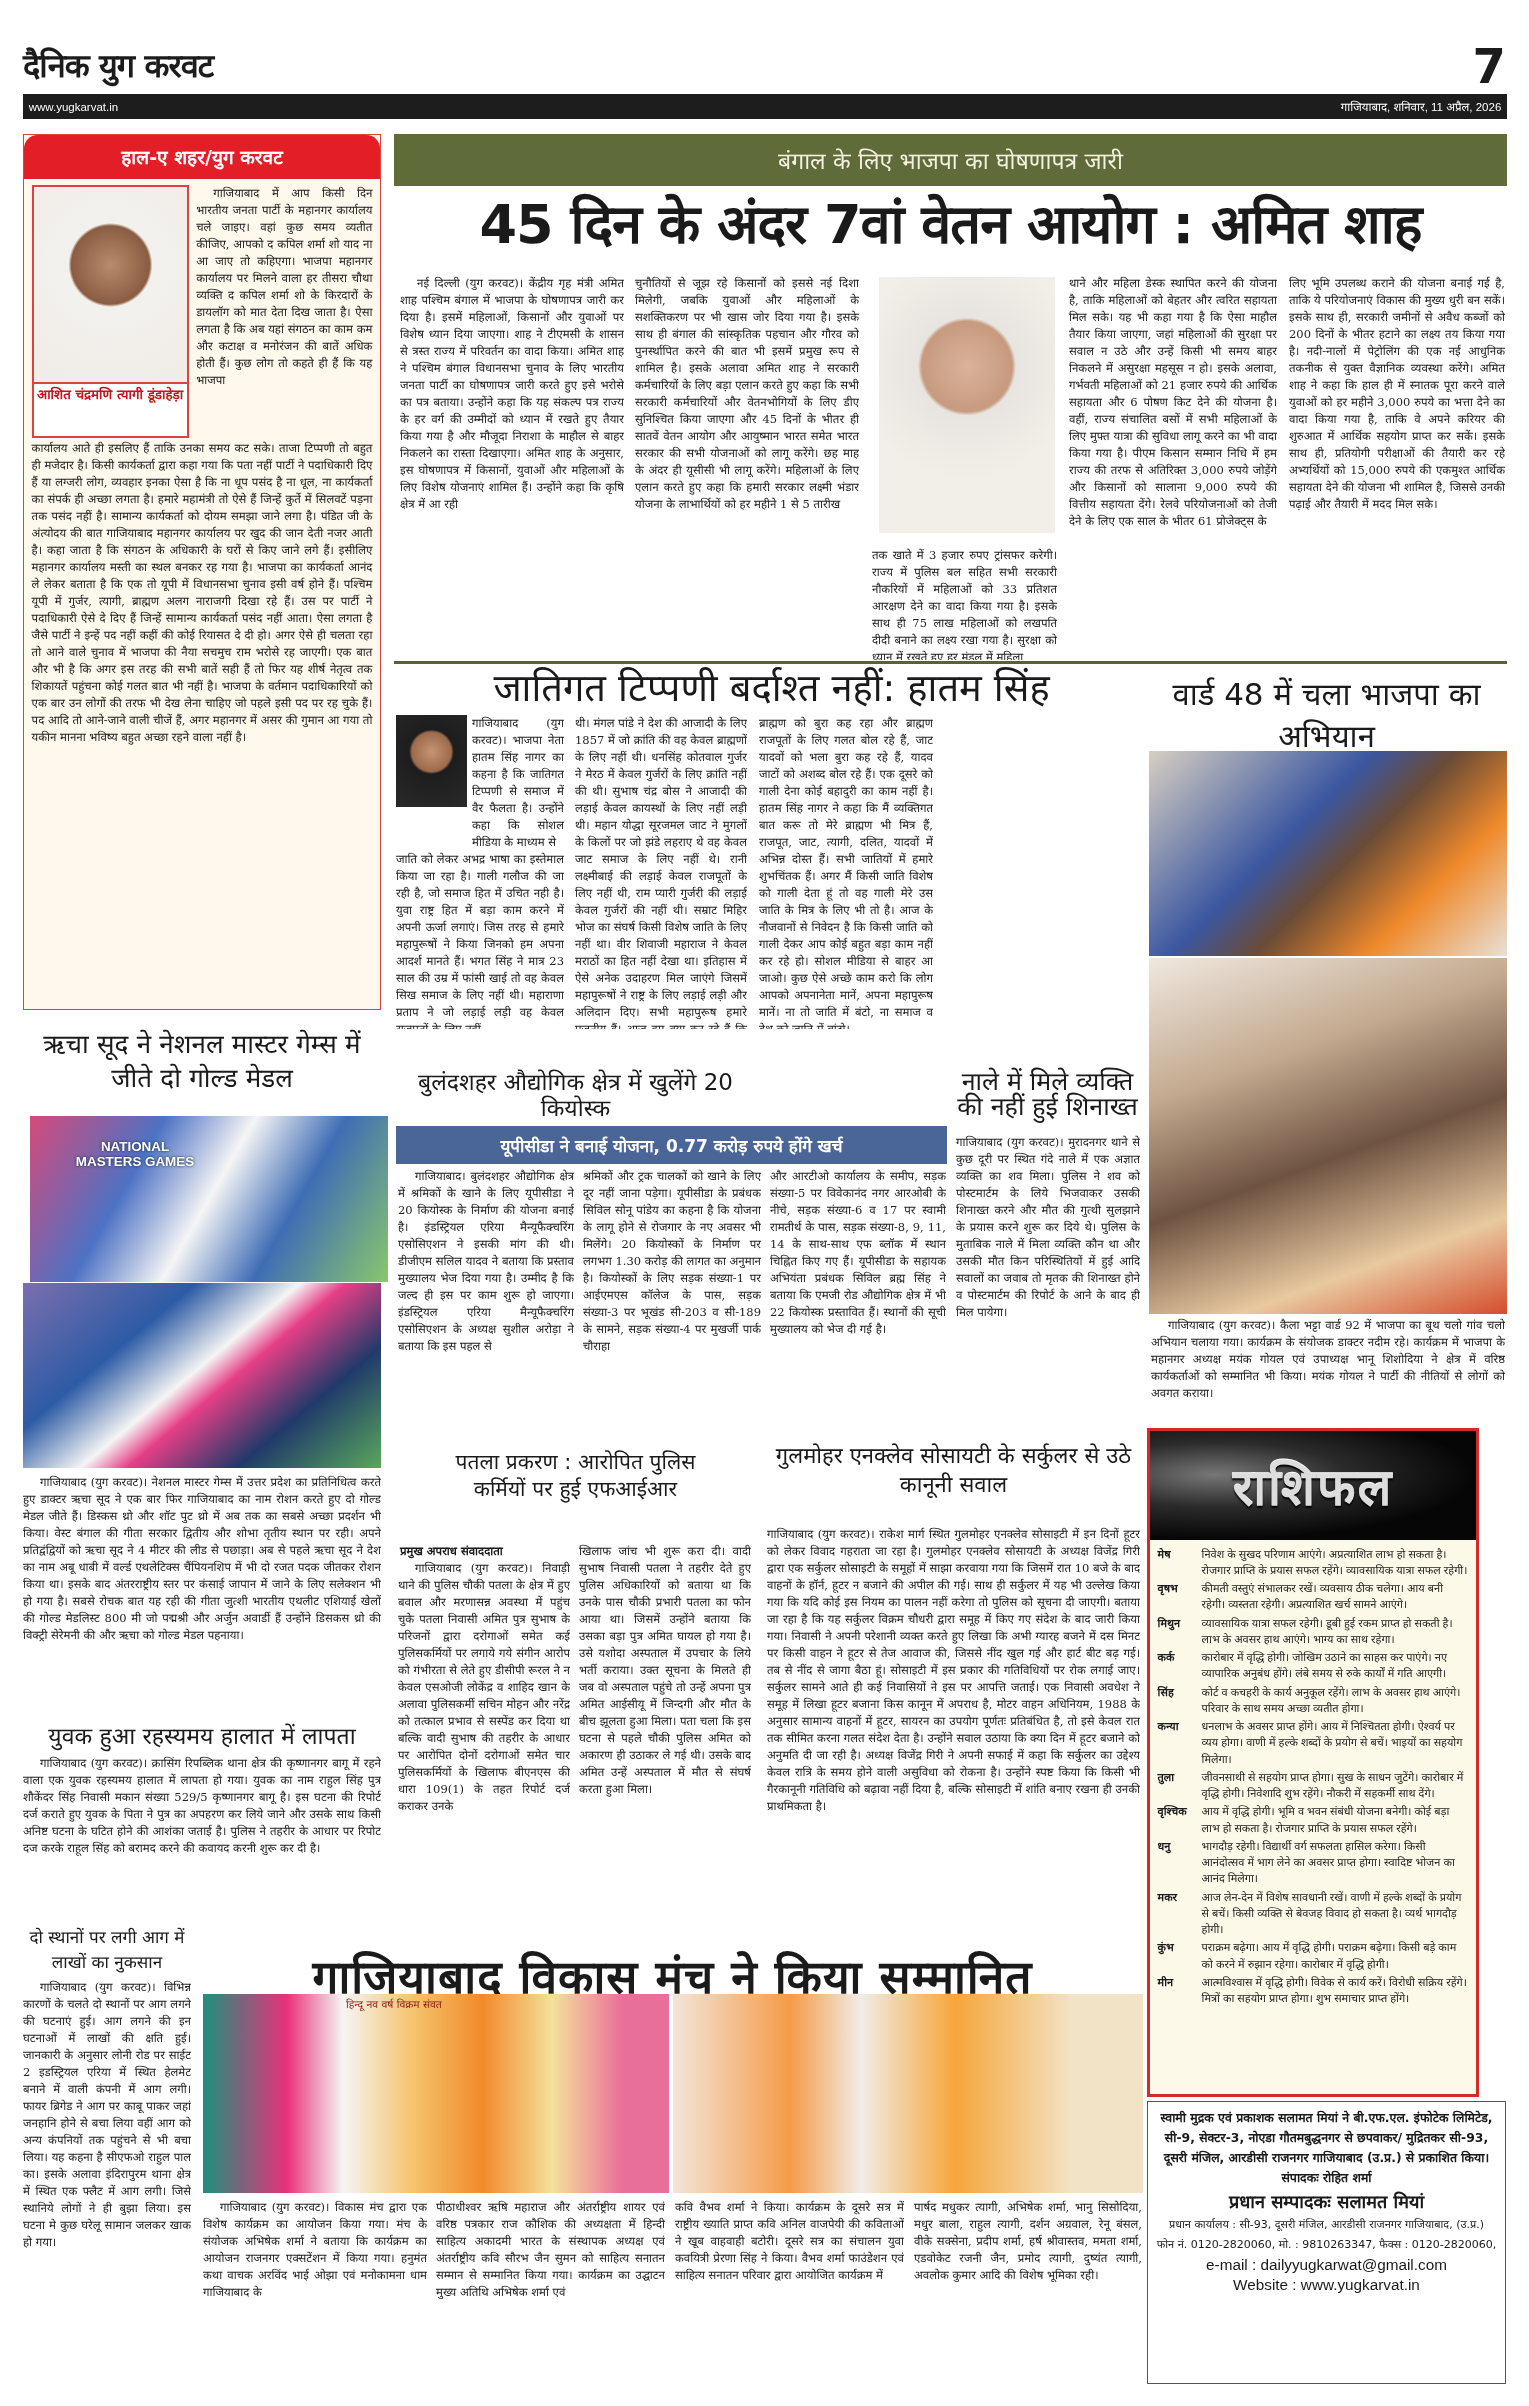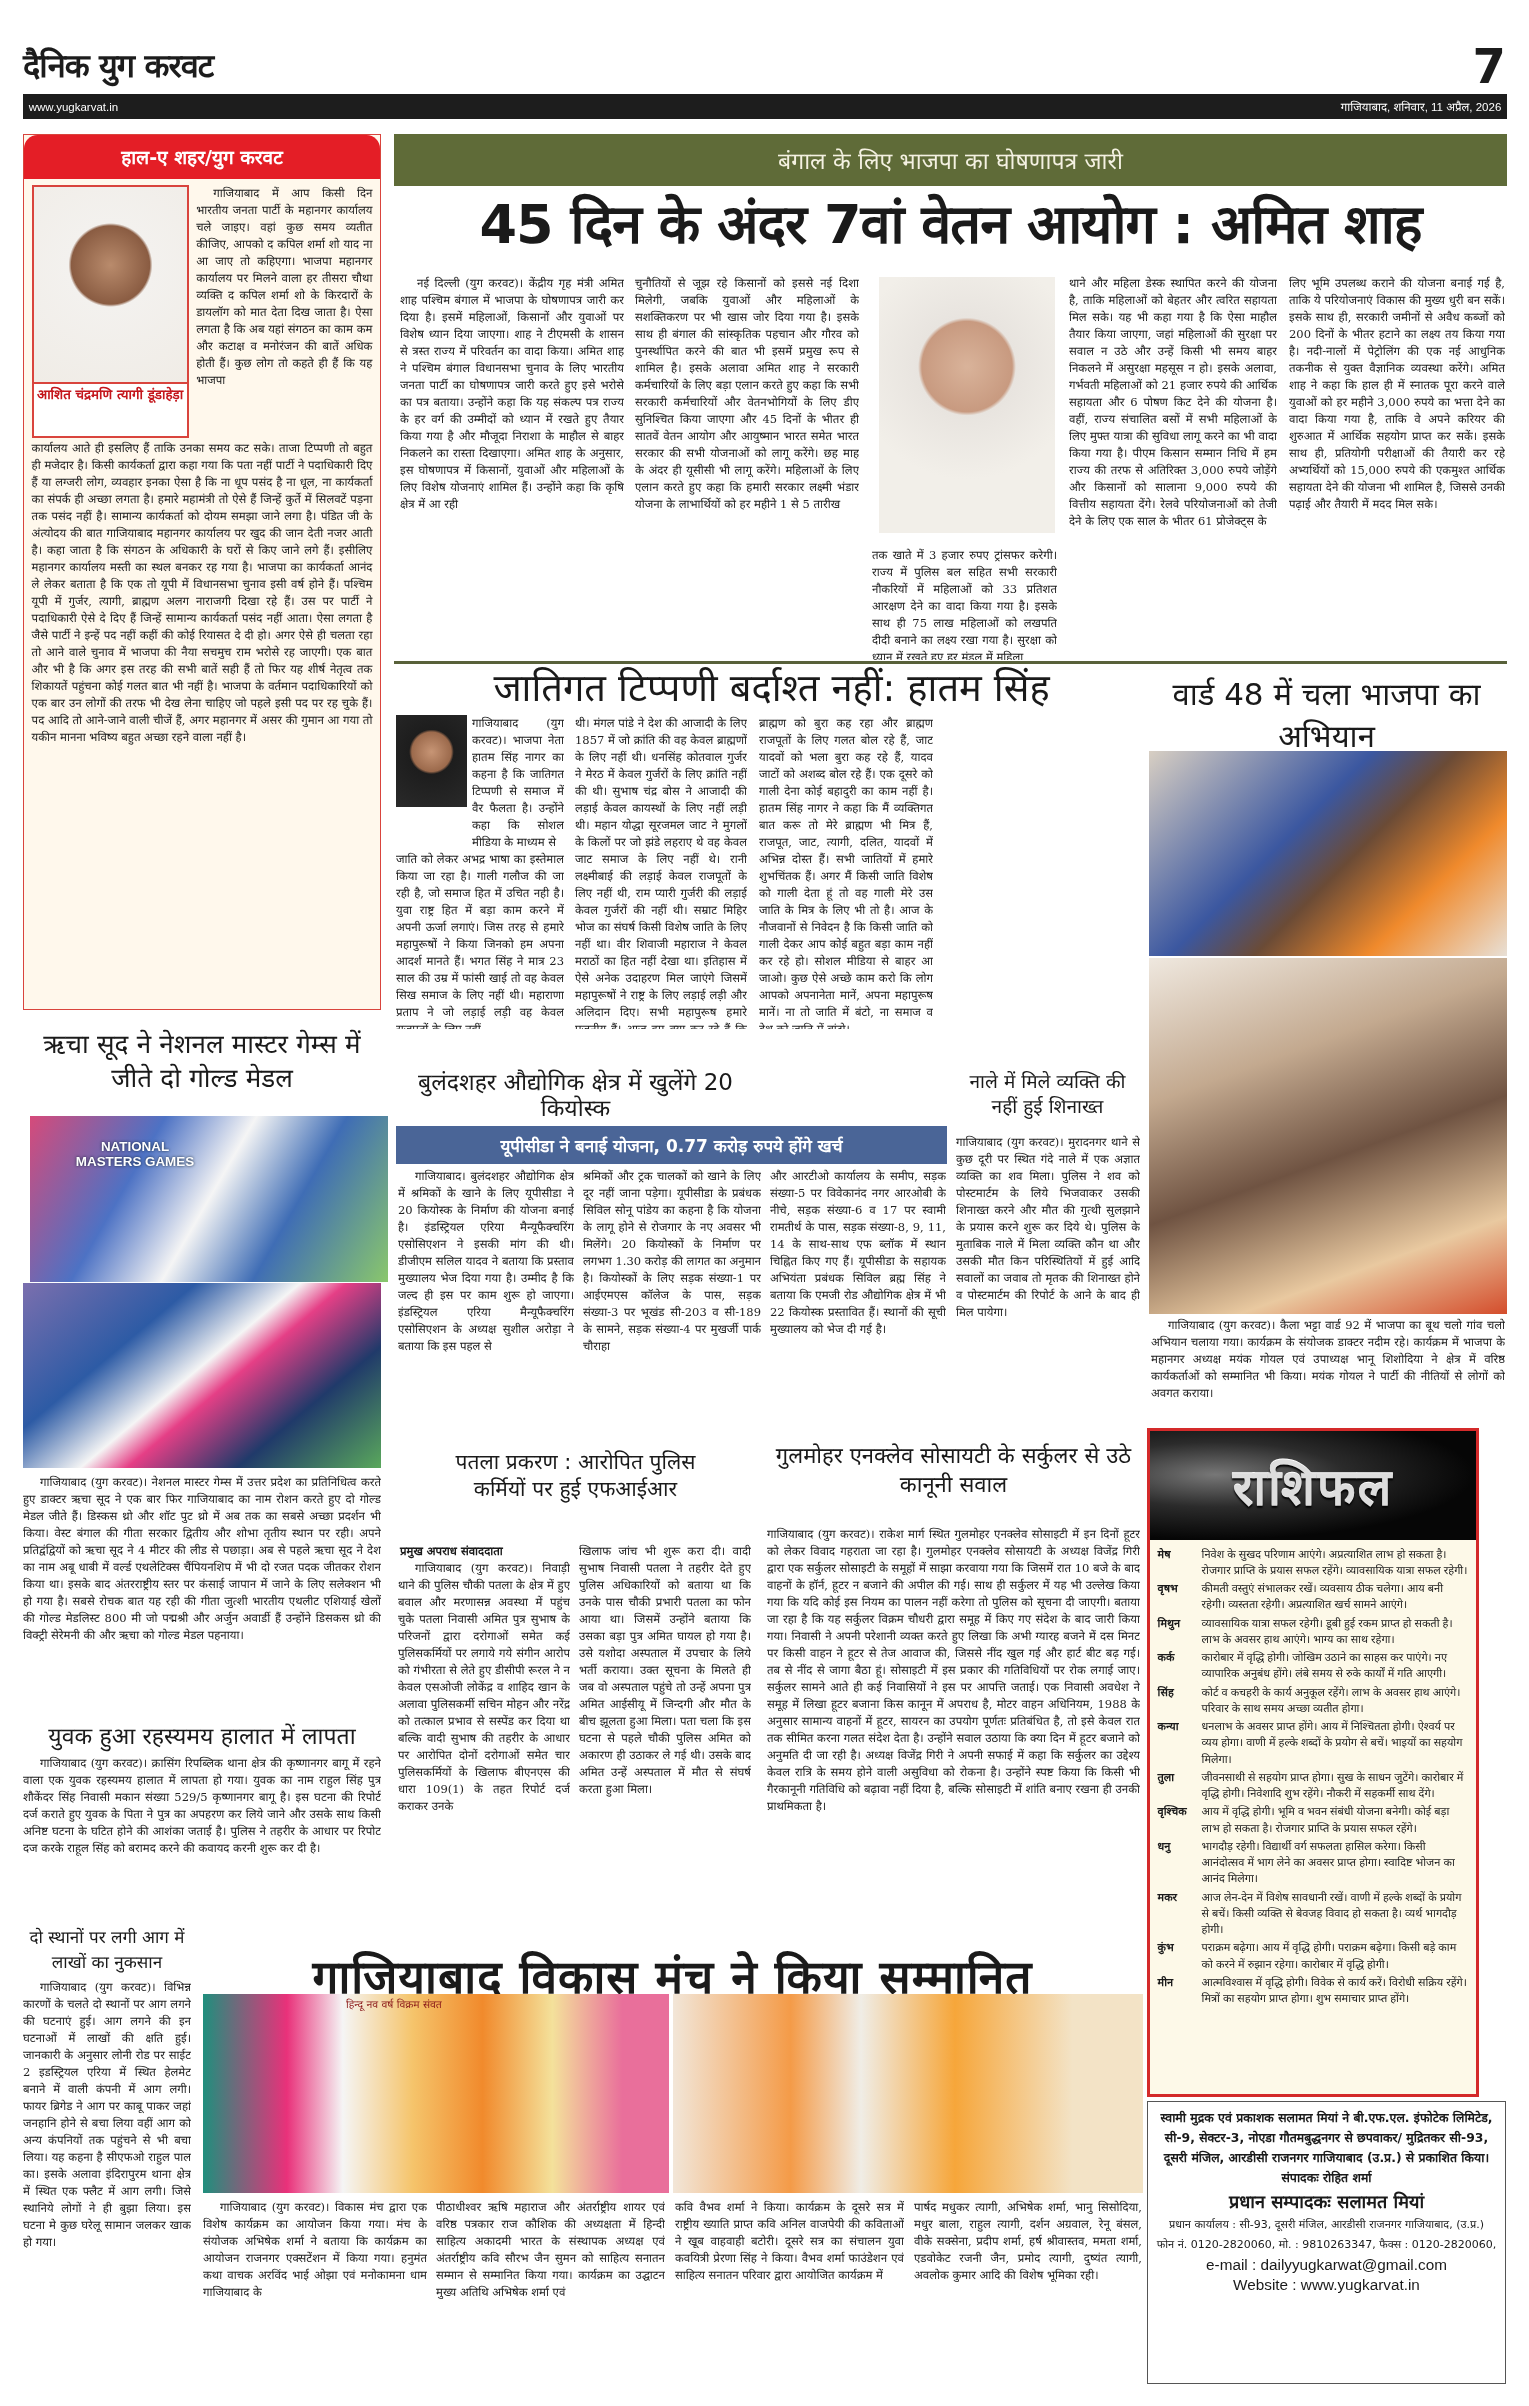--- a/index.html
+++ b/index.html
@@ -121,21 +121,21 @@
 <div class="abs col-text" style="left:398px;top:1168px;width:176px;height:241px;overflow:hidden">
     <p>गाजियाबाद। बुलंदशहर औद्योगिक क्षेत्र में श्रमिकों के खाने के लिए यूपीसीडा ने 20 कियोस्क के निर्माण की योजना बनाई है। इंडस्ट्रियल एरिया मैन्यूफैक्चरिंग एसोसिएशन ने इसकी मांग की थी। डीजीएम सलिल यादव ने बताया कि प्रस्ताव मुख्यालय भेज दिया गया है। उम्मीद है कि जल्द ही इस पर काम शुरू हो जाएगा। इंडस्ट्रियल एरिया मैन्यूफैक्चरिंग एसोसिएशन के अध्यक्ष सुशील अरोड़ा ने बताया कि इस पहल से</p>
   </div>
 <div class="abs col-text" style="left:583px;top:1168px;width:178px;height:241px;overflow:hidden">
     <p style="text-indent:0">श्रमिकों और ट्रक चालकों को खाने के लिए दूर नहीं जाना पड़ेगा। यूपीसीडा के प्रबंधक सिविल सोनू पांडेय का कहना है कि योजना के लागू होने से रोजगार के नए अवसर भी मिलेंगे। 20 कियोस्कों के निर्माण पर लगभग 1.30 करोड़ की लागत का अनुमान है। कियोस्कों के लिए सड़क संख्या-1 पर आईएमएस कॉलेज के पास, सड़क संख्या-3 पर भूखंड सी-203 व सी-189 के सामने, सड़क संख्या-4 पर मुखर्जी पार्क चौराहा</p>
   </div>
 <div class="abs col-text" style="left:770px;top:1168px;width:176px;height:241px;overflow:hidden">
     <p style="text-indent:0">और आरटीओ कार्यालय के समीप, सड़क संख्या-5 पर विवेकानंद नगर आरओबी के नीचे, सड़क संख्या-6 व 17 पर स्वामी रामतीर्थ के पास, सड़क संख्या-8, 9, 11, 14 के साथ-साथ एफ ब्लॉक में स्थान चिह्नित किए गए हैं। यूपीसीडा के सहायक अभियंता प्रबंधक सिविल ब्रह्म सिंह ने बताया कि एमजी रोड औद्योगिक क्षेत्र में भी 22 कियोस्क प्रस्तावित हैं। स्थानों की सूची मुख्यालय को भेज दी गई है।</p>
   </div>
 
-<div class="abs hl" style="left:954px;top:1069px;width:187px;font-size:19px;font-weight:normal;line-height:25px">नाले में मिले व्यक्ति की नहीं हुई शिनाख्त</div>
+<div class="abs hl" style="left:954px;top:1069px;width:187px;font-size:25px;font-weight:normal;line-height:25px">नाले में मिले व्यक्ति की नहीं हुई शिनाख्त</div>
 <div class="abs col-text" style="left:956px;top:1134px;width:184px;height:279px;overflow:hidden">
     <p style="text-indent:0">गाजियाबाद (युग करवट)। मुरादनगर थाने से कुछ दूरी पर स्थित गंदे नाले में एक अज्ञात व्यक्ति का शव मिला। पुलिस ने शव को पोस्टमार्टम के लिये भिजवाकर उसकी शिनाख्त करने और मौत की गुत्थी सुलझाने के प्रयास करने शुरू कर दिये थे। पुलिस के मुताबिक नाले में मिला व्यक्ति कौन था और उसकी मौत किन परिस्थितियों में हुई आदि सवालों का जवाब तो मृतक की शिनाख्त होने व पोस्टमार्टम की रिपोर्ट के आने के बाद ही मिल पायेगा।</p>
   </div>
 
 <div class="abs hl" style="left:394px;top:1449px;width:363px;font-size:21px;font-weight:normal;line-height:27px;padding:0 57px">पतला प्रकरण : आरोपित पुलिस कर्मियों पर हुई एफआईआर</div>
 <div class="abs" style="left:400px;top:1543px;width:172px;font-family:'DejaVu Sans',sans-serif;font-weight:bold;font-size:11.5px">प्रमुख अपराध संवाददाता</div>
 <div class="abs col-text" style="left:398px;top:1560px;width:172px;height:344px;overflow:hidden">
     <p>गाजियाबाद (युग करवट)। निवाड़ी थाने की पुलिस चौकी पतला के क्षेत्र में हुए बवाल और मरणासन्न अवस्था में पहुंच चुके पतला निवासी अमित पुत्र सुभाष के परिजनों द्वारा दरोगाओं समेत कई पुलिसकर्मियों पर लगाये गये संगीन आरोप को गंभीरता से लेते हुए डीसीपी रूरल ने न केवल एसओजी लोकेंद्र व शाहिद खान के अलावा पुलिसकर्मी सचिन मोहन और नरेंद्र को तत्काल प्रभाव से सस्पेंड कर दिया था बल्कि वादी सुभाष की तहरीर के आधार पर आरोपित दोनों दरोगाओं समेत चार पुलिसकर्मियों के खिलाफ बीएनएस की धारा 109(1) के तहत रिपोर्ट दर्ज कराकर उनके</p>
   </div>
 <div class="abs col-text" style="left:579px;top:1543px;width:172px;height:361px;overflow:hidden">

